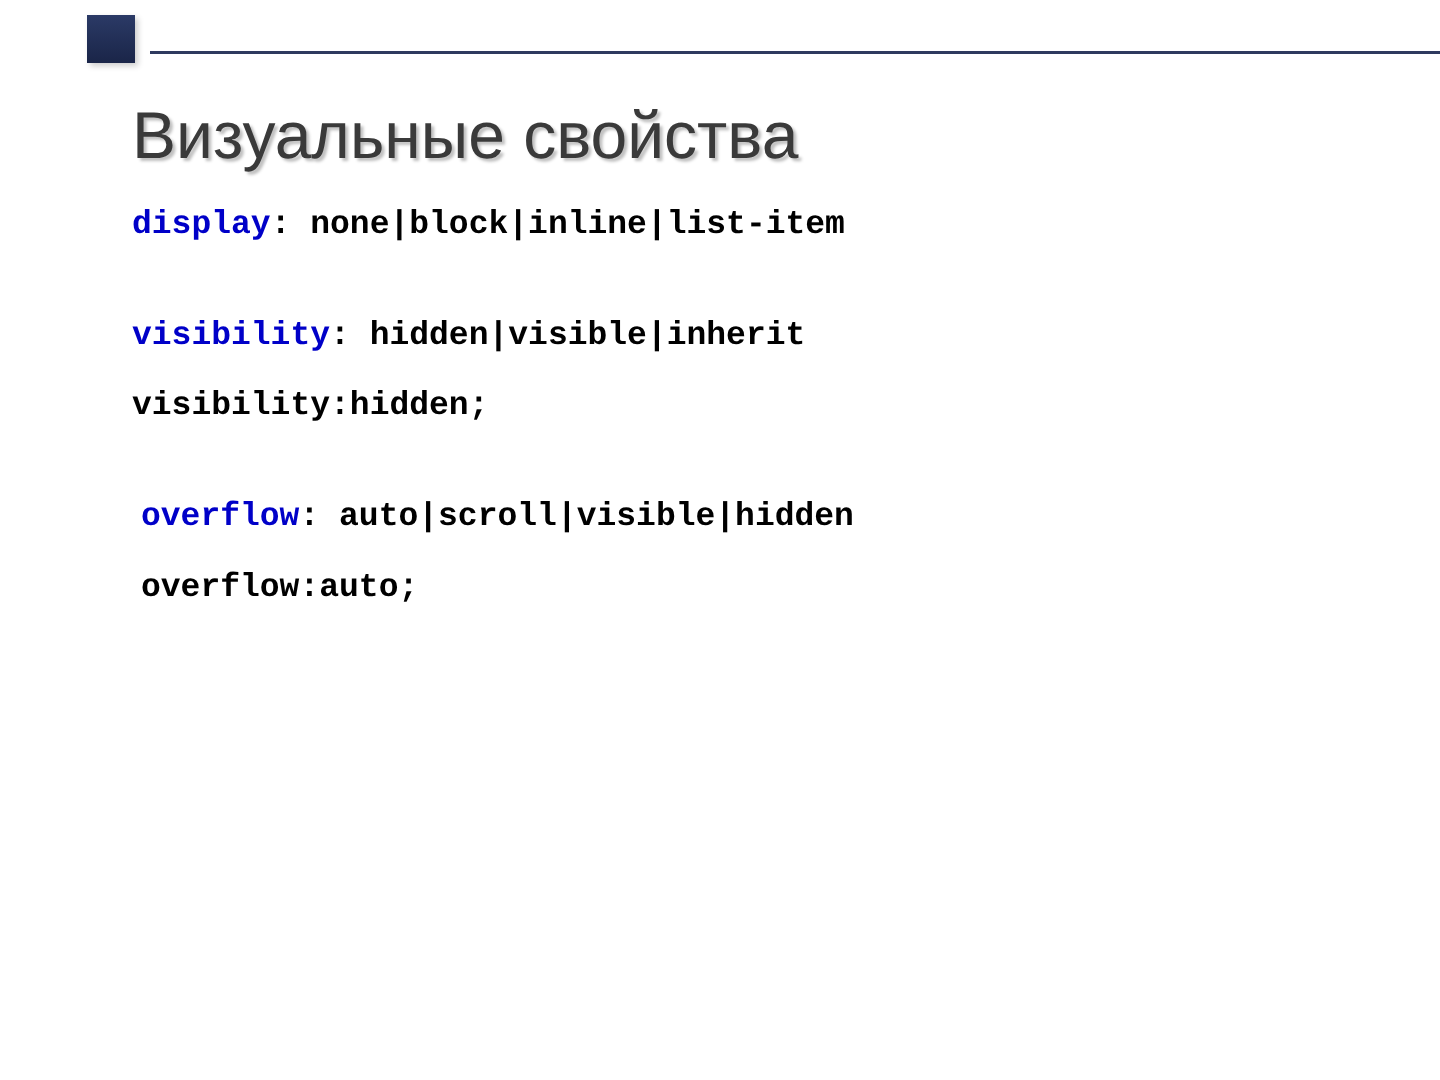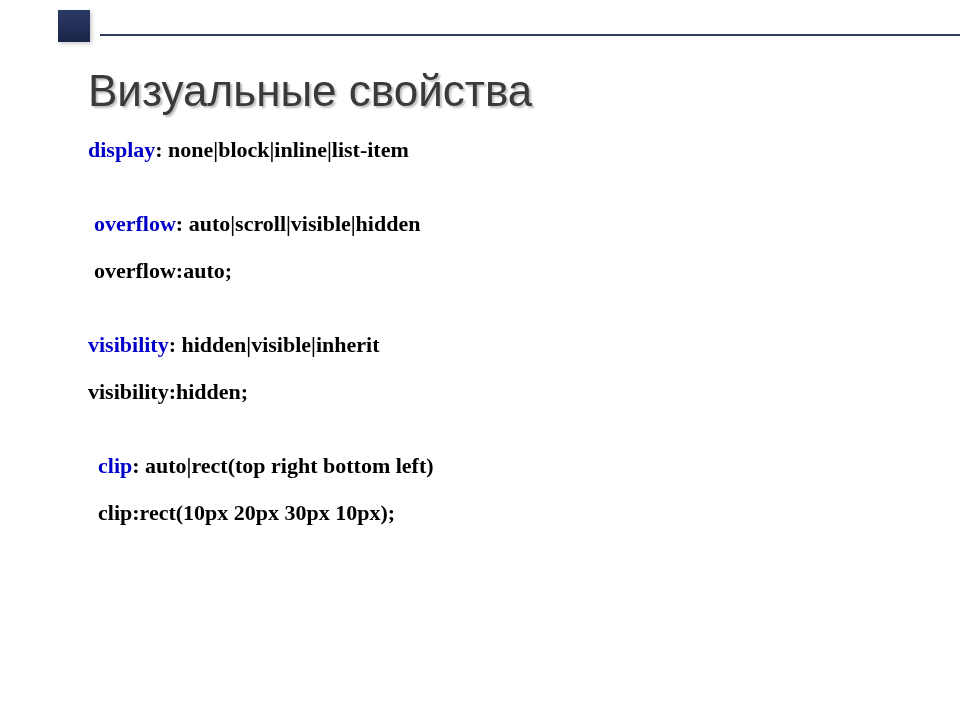--- a/index.html
+++ b/index.html
@@ -45,21 +45,21 @@
     font-size: 44px;
     font-weight: 400;
     color: #3a3a3a;
     text-shadow: 2px 2px 2px rgba(0,0,0,.25);
   }
   .content {
     position: absolute;
     left: 88px;
     top: 136px;
     width: 820px;
-    font-family: Liberation Serif, serif;
+    font-family: Liberation Mono, monospace;
     font-weight: bold;
     font-size: 22px;
     line-height: 1.25;
     color: #000;
   }
   .block { margin-bottom: 46px; }
   .def { margin-bottom: 20px; }
   .ex  { }
   .prop { color: #0000c8; }
   .shift1 { margin-left: 6px; }
@@ -75,29 +75,25 @@
   </div>
 
   <h1 class="title">Визуальные свойства</h1>
 
   <div class="content">
 
     <div class="block">
       <div class="def"><span class="prop">display</span><span>: none|block|inline|list-item</span></div>
     </div>
 
+    <div class="block">
+      <div class="def"><span class="prop">visibility</span><span>: hidden|visible|inherit</span></div>
+      <div class="ex">visibility:hidden;</div>
+    </div>
+
     <div class="block shift1">
       <div class="def"><span class="prop">overflow</span><span>: auto|scroll|visible|hidden</span></div>
       <div class="ex">overflow:auto;</div>
     </div>
 
-    <div class="block">
-      <div class="def"><span class="prop">visibility</span><span>: hidden|visible|inherit</span></div>
-      <div class="ex">visibility:hidden;</div>
-    </div>
-
-    <div class="block shift2">
-      <div class="def"><span class="prop">clip</span><span>: auto|rect(top right bottom left)</span></div>
-      <div class="ex">clip:rect(10px 20px 30px 10px);</div>
-    </div>
 
   </div>
 </div>
 
 </body></html>

